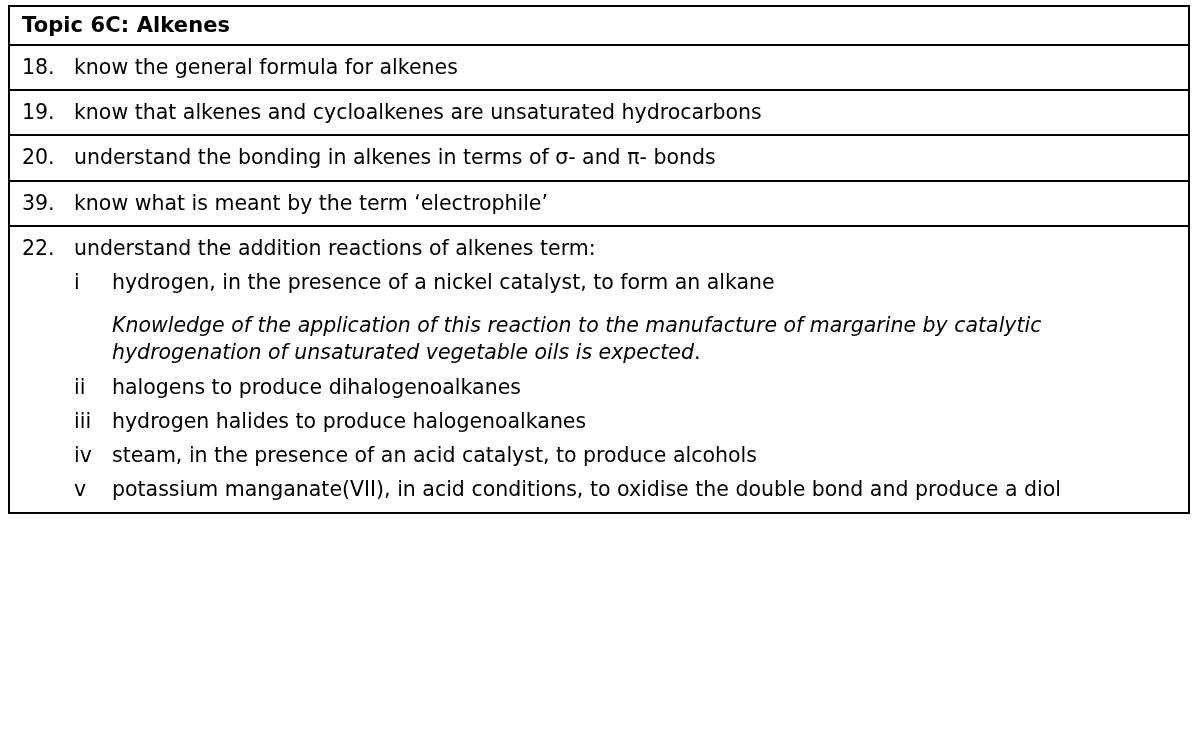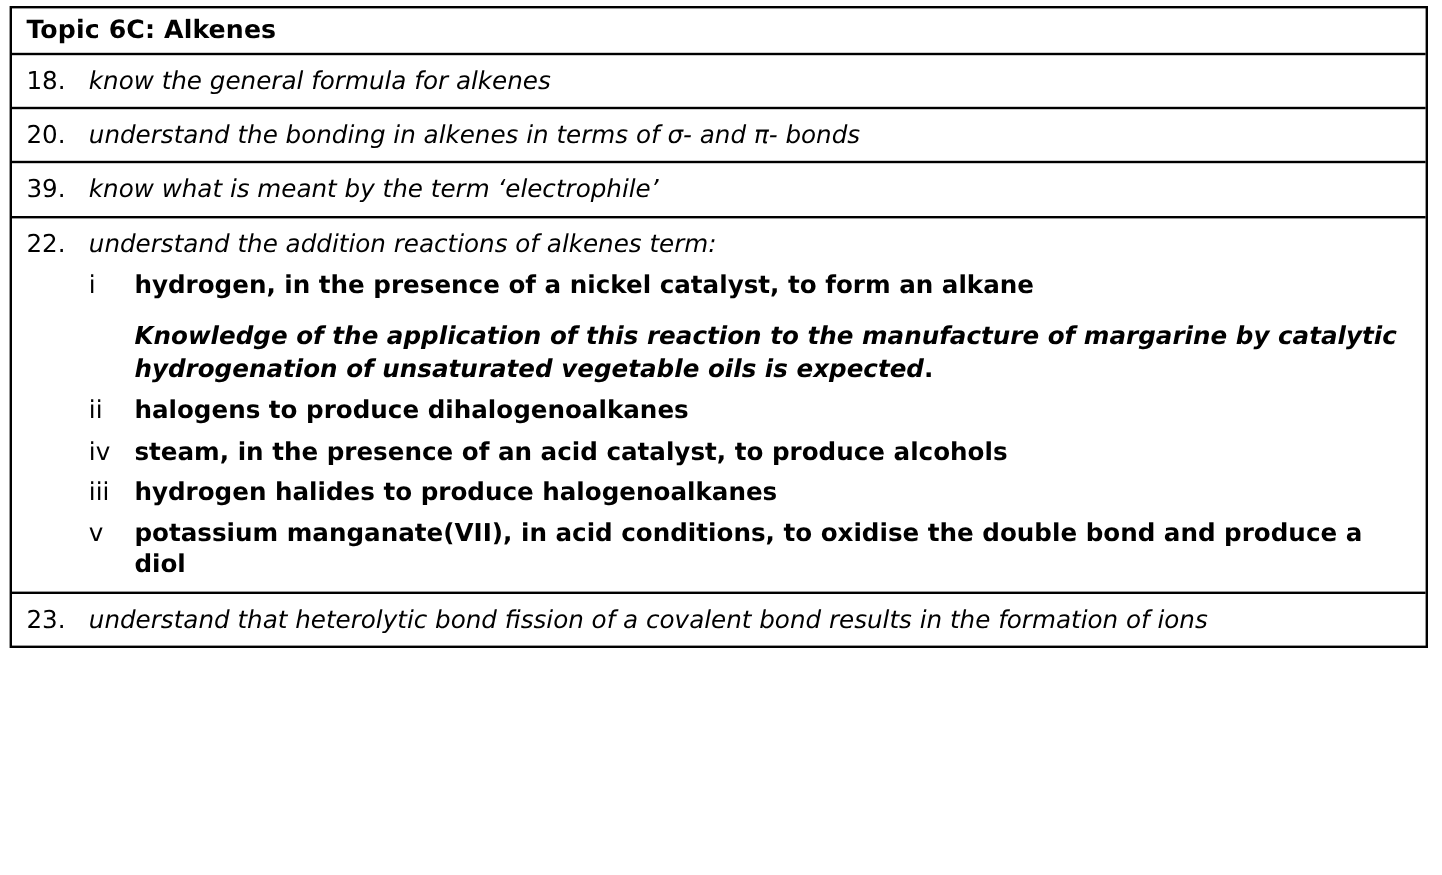--- a/index.html
+++ b/index.html
@@ -54,40 +54,38 @@
     flex: 0 0 auto;
     width: 52px;
     text-align: left;
   }
   .item-body {
     flex: 1 1 auto;
     padding-right: 6px;
   }
   .item-text {
     display: block;
-    font-style: italic;
   }
   .sublist {
     margin: 0;
     padding: 0;
     list-style: none;
   }
   .sub-item {
     display: flex;
     align-items: flex-start;
     margin-top: 8px;
   }
   .sub-marker {
     flex: 0 0 auto;
     width: 38px;
     text-align: left;
   }
   .sub-body {
     flex: 1 1 auto;
-    font-weight: bold;
   }
   .sub-note {
     display: block;
     font-style: italic;
     margin-top: 17px;
     line-height: 1.3;
   }
   .sub-note .plain {
     font-style: normal;
   }
@@ -102,20 +100,26 @@
       <span>Topic 6C: Alkenes</span>
     </div>
 
     <div class="row item-row">
       <span class="item-num">18.</span>
       <div class="item-body">
         <span class="item-text">know the general formula for alkenes</span>
       </div>
     </div>
 
+    <div class="row item-row">
+      <span class="item-num">19.</span>
+      <div class="item-body">
+        <span class="item-text">know that alkenes and cycloalkenes are unsaturated hydrocarbons</span>
+      </div>
+    </div>
 
     <div class="row item-row">
       <span class="item-num">20.</span>
       <div class="item-body">
         <span class="item-text">understand the bonding in alkenes in terms of σ- and π- bonds</span>
       </div>
     </div>
 
     <div class="row item-row">
       <span class="item-num">39.</span>
@@ -139,45 +143,39 @@
           </li>
 
           <li class="sub-item">
             <span class="sub-marker">ii</span>
             <div class="sub-body">
               <span>halogens to produce dihalogenoalkanes</span>
             </div>
           </li>
 
           <li class="sub-item">
-            <span class="sub-marker">iv</span>
+            <span class="sub-marker">iii</span>
             <div class="sub-body">
-              <span>steam, in the presence of an acid catalyst, to produce alcohols</span>
+              <span>hydrogen halides to produce halogenoalkanes</span>
             </div>
           </li>
 
           <li class="sub-item">
-            <span class="sub-marker">iii</span>
+            <span class="sub-marker">iv</span>
             <div class="sub-body">
-              <span>hydrogen halides to produce halogenoalkanes</span>
+              <span>steam, in the presence of an acid catalyst, to produce alcohols</span>
             </div>
           </li>
 
           <li class="sub-item">
             <span class="sub-marker">v</span>
             <div class="sub-body">
               <span>potassium manganate(VII), in acid conditions, to oxidise the double bond and produce a diol</span>
             </div>
           </li>
 
         </ul>
       </div>
     </div>
 
-    <div class="row item-row">
-      <span class="item-num">23.</span>
-      <div class="item-body">
-        <span class="item-text">understand that heterolytic bond fission of a covalent bond results in the formation of ions</span>
-      </div>
-    </div>
 
   </div>
 </div>
 
 </body></html>

